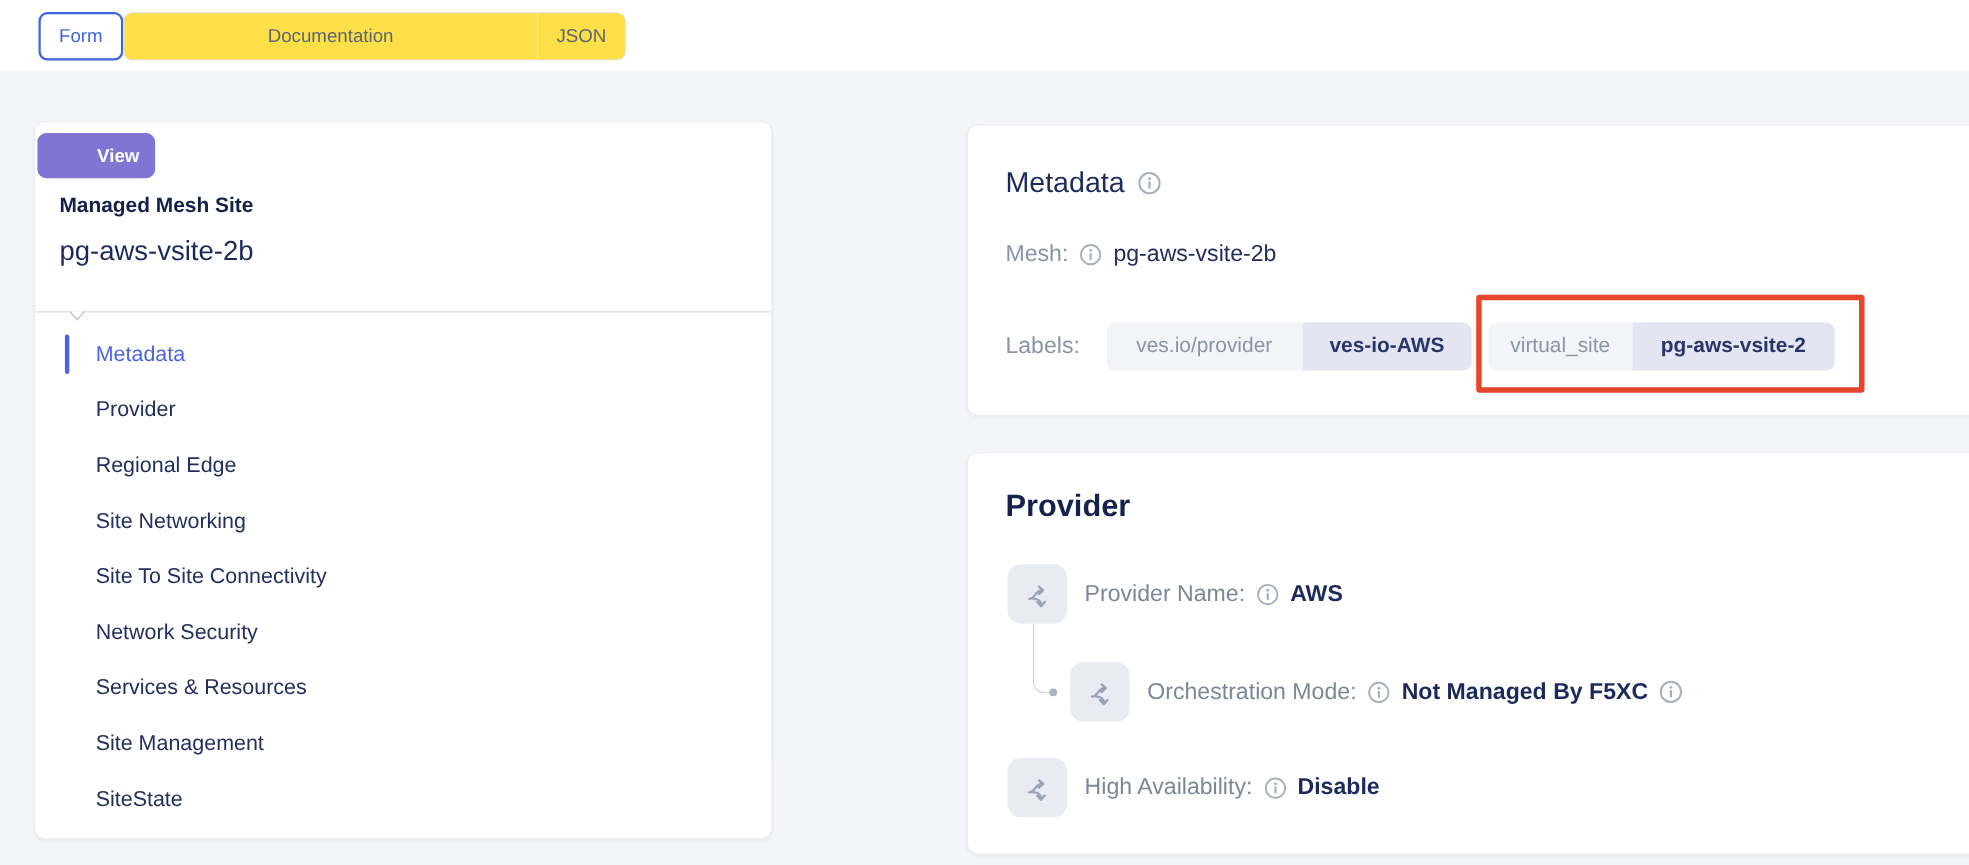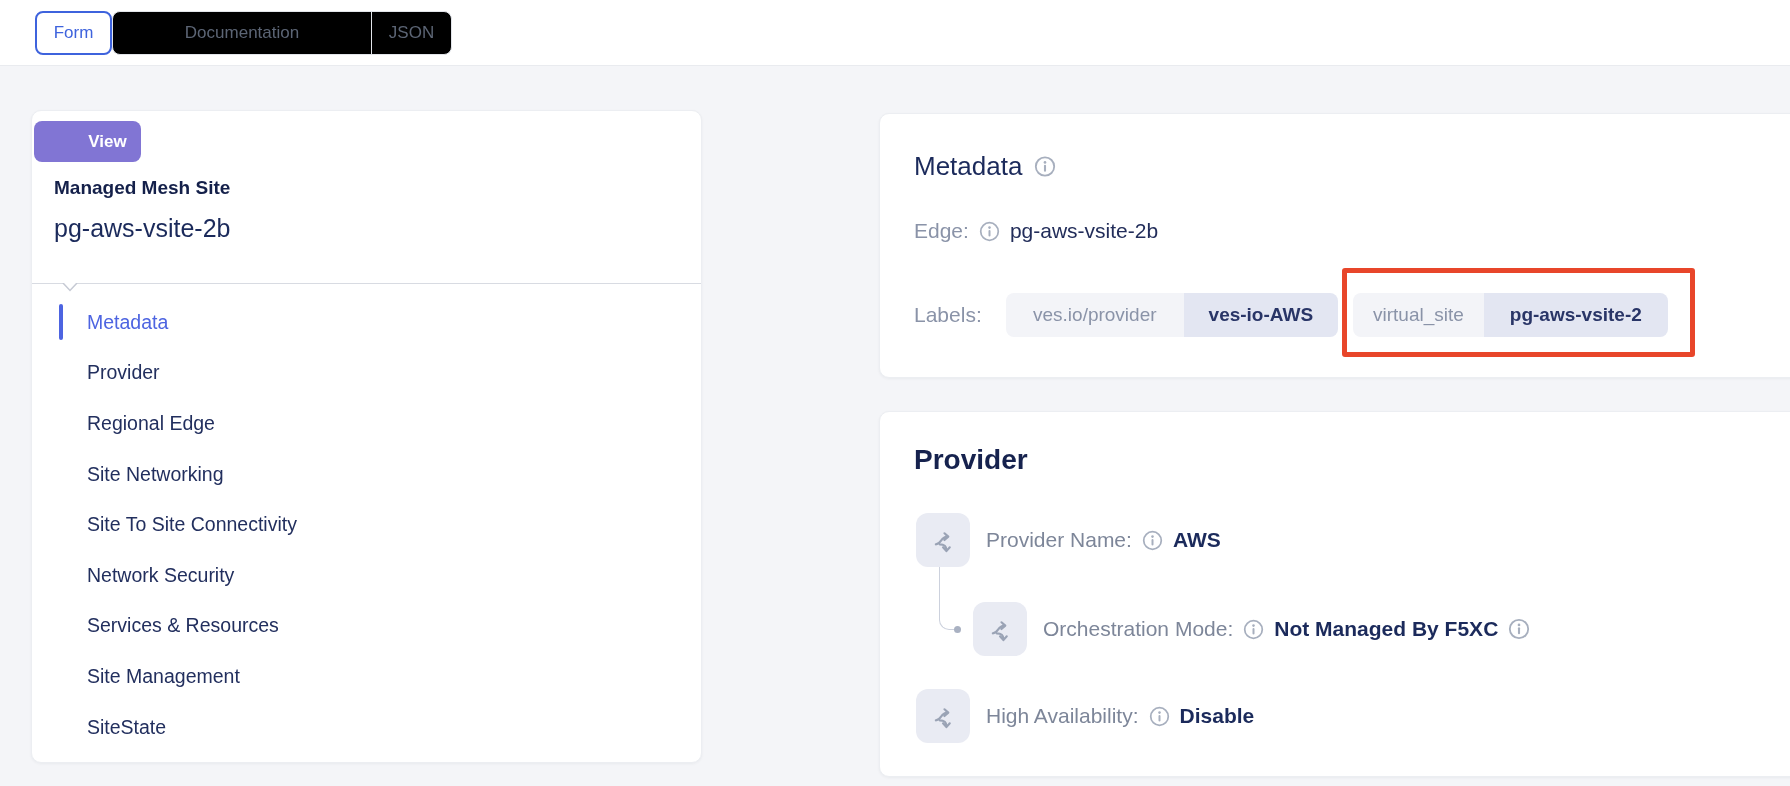--- a/index.html
+++ b/index.html
@@ -7,22 +7,22 @@
   body { font-family:"Liberation Sans", sans-serif; background:#f4f5f8; position:relative;
          width:1790px; height:786px; overflow:hidden; }
 
   
   .topbar { position:absolute; left:0; top:0; width:1790px; height:66px; background:#fff;
             border-bottom:1px solid #e9ebef; }
   .tab-form { position:absolute; left:35px; top:11px; width:77px; height:44px;
               border:2px solid #3e63dd; border-radius:8px; background:#fff;
               color:#3e63dd; font-size:17px; display:flex; align-items:center; justify-content:center;
               cursor:pointer; }
-  .tab-group { position:absolute; left:112px; top:11px; width:340px; height:44px;
-               border:1px solid #e2e5ea; border-radius:8px; background:#000000; display:flex; }
+  .tab-group { position:absolute; left:112px; top:11px; width:457px; height:44px;
+               border:1px solid #e2e5ea; border-radius:8px; background:#fde047; display:flex; }
   .tab-doc { flex:1; display:flex; align-items:center; justify-content:center;
              color:#5c6575; font-size:17px; cursor:pointer; }
   .tab-json { width:80px; display:flex; align-items:center; justify-content:center;
               color:#5c6575; font-size:17px; border-left:1px solid #e2e5ea; cursor:pointer; }
 
   
   .card { position:absolute; background:#fff; border:1px solid #eceef2; border-radius:10px;
           box-shadow:0 1px 3px rgba(20,30,60,.05); }
 
   
@@ -148,21 +148,21 @@
     <span>
       <svg class="info-svg" width="22" height="22" viewBox="0 0 22 22">
         <circle cx="11" cy="11" r="9.2" fill="none" stroke="#a7afbe" stroke-width="1.8"></circle>
         <circle cx="11" cy="6.9" r="1.35" fill="#a7afbe"></circle>
         <rect x="9.95" y="9.3" width="2.1" height="7" rx="1.05" fill="#a7afbe"></rect>
       </svg>
     </span>
   </div>
 
   <div class="kv-row" style="top:117px;">
-    <span class="g-label">Edge:</span>
+    <span class="g-label">Mesh:</span>
     <span>
       <svg class="info-svg" width="21" height="21" viewBox="0 0 22 22">
         <circle cx="11" cy="11" r="9.2" fill="none" stroke="#a7afbe" stroke-width="1.8"></circle>
         <circle cx="11" cy="6.9" r="1.35" fill="#a7afbe"></circle>
         <rect x="9.95" y="9.3" width="2.1" height="7" rx="1.05" fill="#a7afbe"></rect>
       </svg>
     </span>
     <span class="v-text">pg-aws-vsite-2b</span>
   </div>
 

